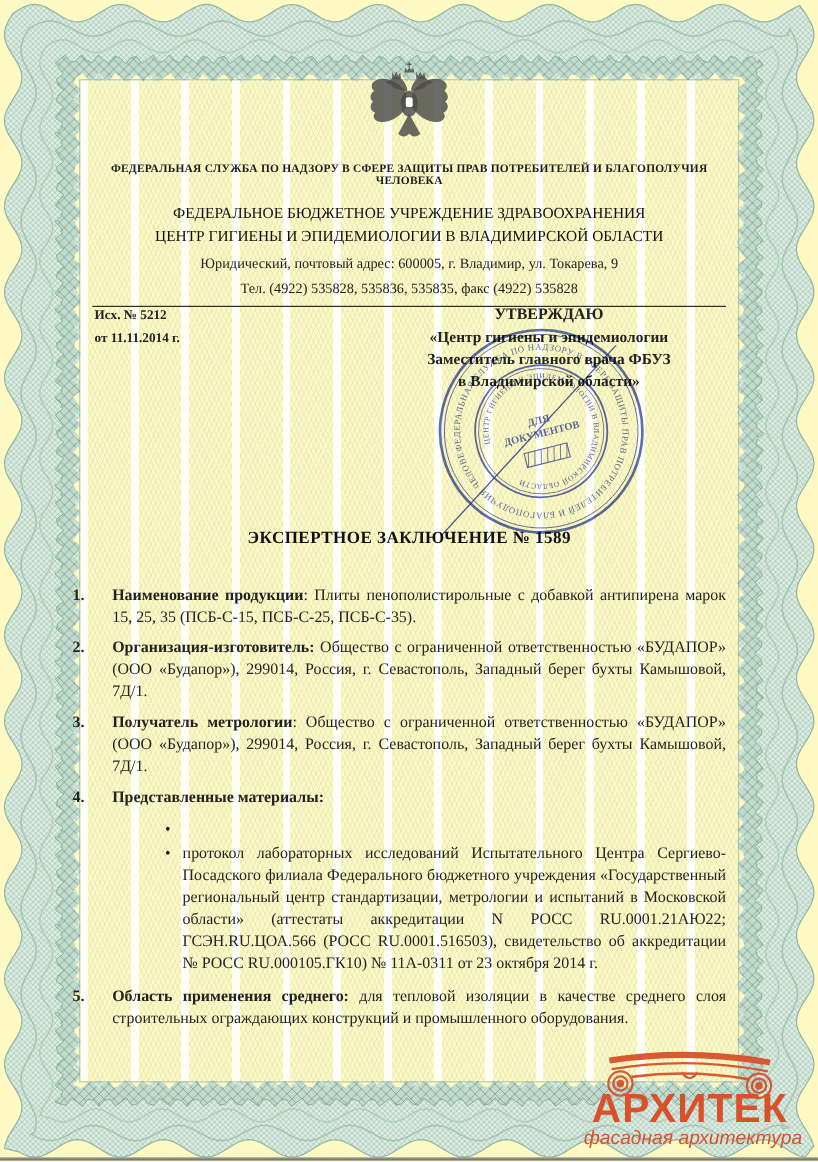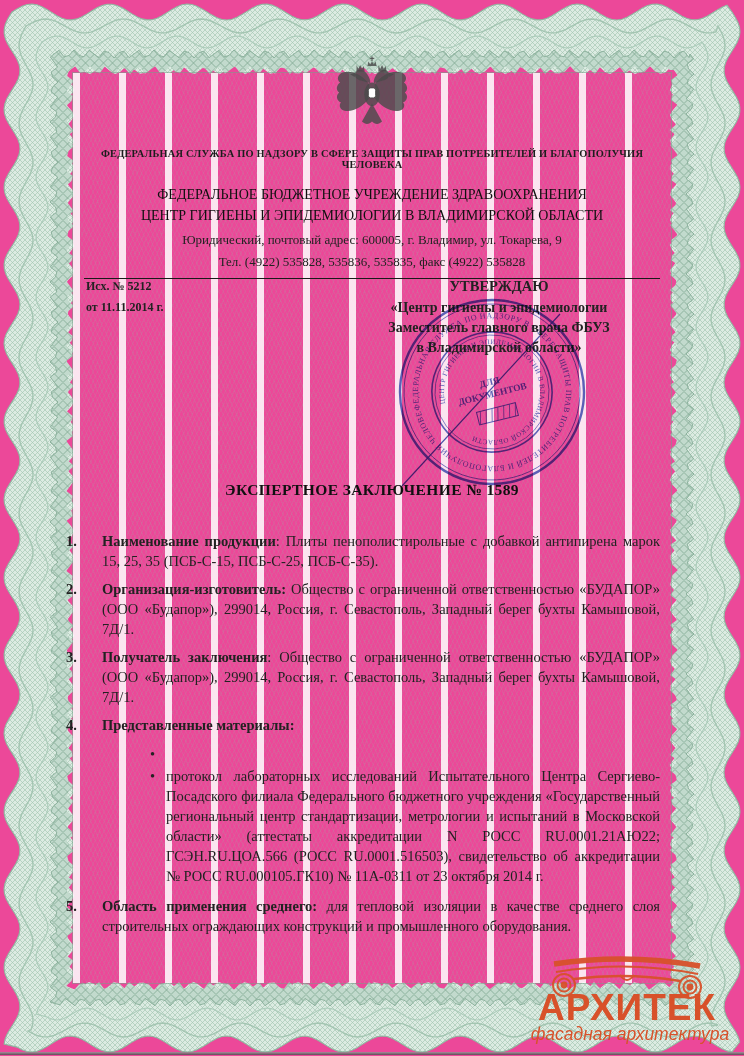--- a/index.html
+++ b/index.html
@@ -1,16 +1,16 @@
 <!DOCTYPE html>
 <html><head>
 <meta charset="utf-8">
 <style>
   html,body{margin:0;padding:0;background:#fff;}
-  .page{position:relative;width:744px;height:1056px;background:#ec4899;overflow:hidden;
+  .page{position:relative;width:744px;height:1056px;background:#fef9c3;overflow:hidden;
         font-family:"Liberation Serif","DejaVu Serif",serif;color:#222;}
   .border-svg{position:absolute;left:0;top:0;z-index:1;}
   .paper-texture{position:absolute;left:73px;top:73px;right:73px;bottom:73px;z-index:1;
     outline:1px solid rgba(120,160,138,0.55);
     background:
       repeating-linear-gradient(90deg, rgba(255,255,255,0.85) 0 7px, rgba(255,255,255,0) 7px 46px),
       repeating-linear-gradient(115deg, rgba(148,182,162,0.15) 0 1px, transparent 1px 4px),
       repeating-linear-gradient(65deg, rgba(148,182,162,0.15) 0 1px, transparent 1px 4px);
   }
   .content{position:absolute;left:0;top:0;width:744px;height:1056px;z-index:2;}
@@ -118,21 +118,21 @@
       <div class="item">
         <div class="num">1.</div>
         <div class="body"><span class="lbl">Наименование продукции</span><span>: Плиты пенополистирольные с добавкой антипирена марок 15, 25, 35 (ПСБ-С-15, ПСБ-С-25, ПСБ-С-35).</span></div>
       </div>
       <div class="item">
         <div class="num">2.</div>
         <div class="body"><span class="lbl">Организация-изготовитель:</span><span> Общество с ограниченной ответственностью «БУДАПОР» (ООО «Будапор»), 299014, Россия, г. Севастополь, Западный берег бухты Камышовой, 7Д/1.</span></div>
       </div>
       <div class="item">
         <div class="num">3.</div>
-        <div class="body"><span class="lbl">Получатель заключения</span><span>: Общество с ограниченной ответственностью «БУДАПОР» (ООО «Будапор»), 299014, Россия, г. Севастополь, Западный берег бухты Камышовой, 7Д/1.</span></div>
+        <div class="body"><span class="lbl">Получатель метрологии</span><span>: Общество с ограниченной ответственностью «БУДАПОР» (ООО «Будапор»), 299014, Россия, г. Севастополь, Западный берег бухты Камышовой, 7Д/1.</span></div>
       </div>
       <div class="item">
         <div class="num">4.</div>
         <div class="body">
           <span class="lbl">Представленные материалы:</span>
           <div class="bullets">
             <div class="bullet">
               <span class="dot">•</span>
             </div>
             <div class="bullet">

